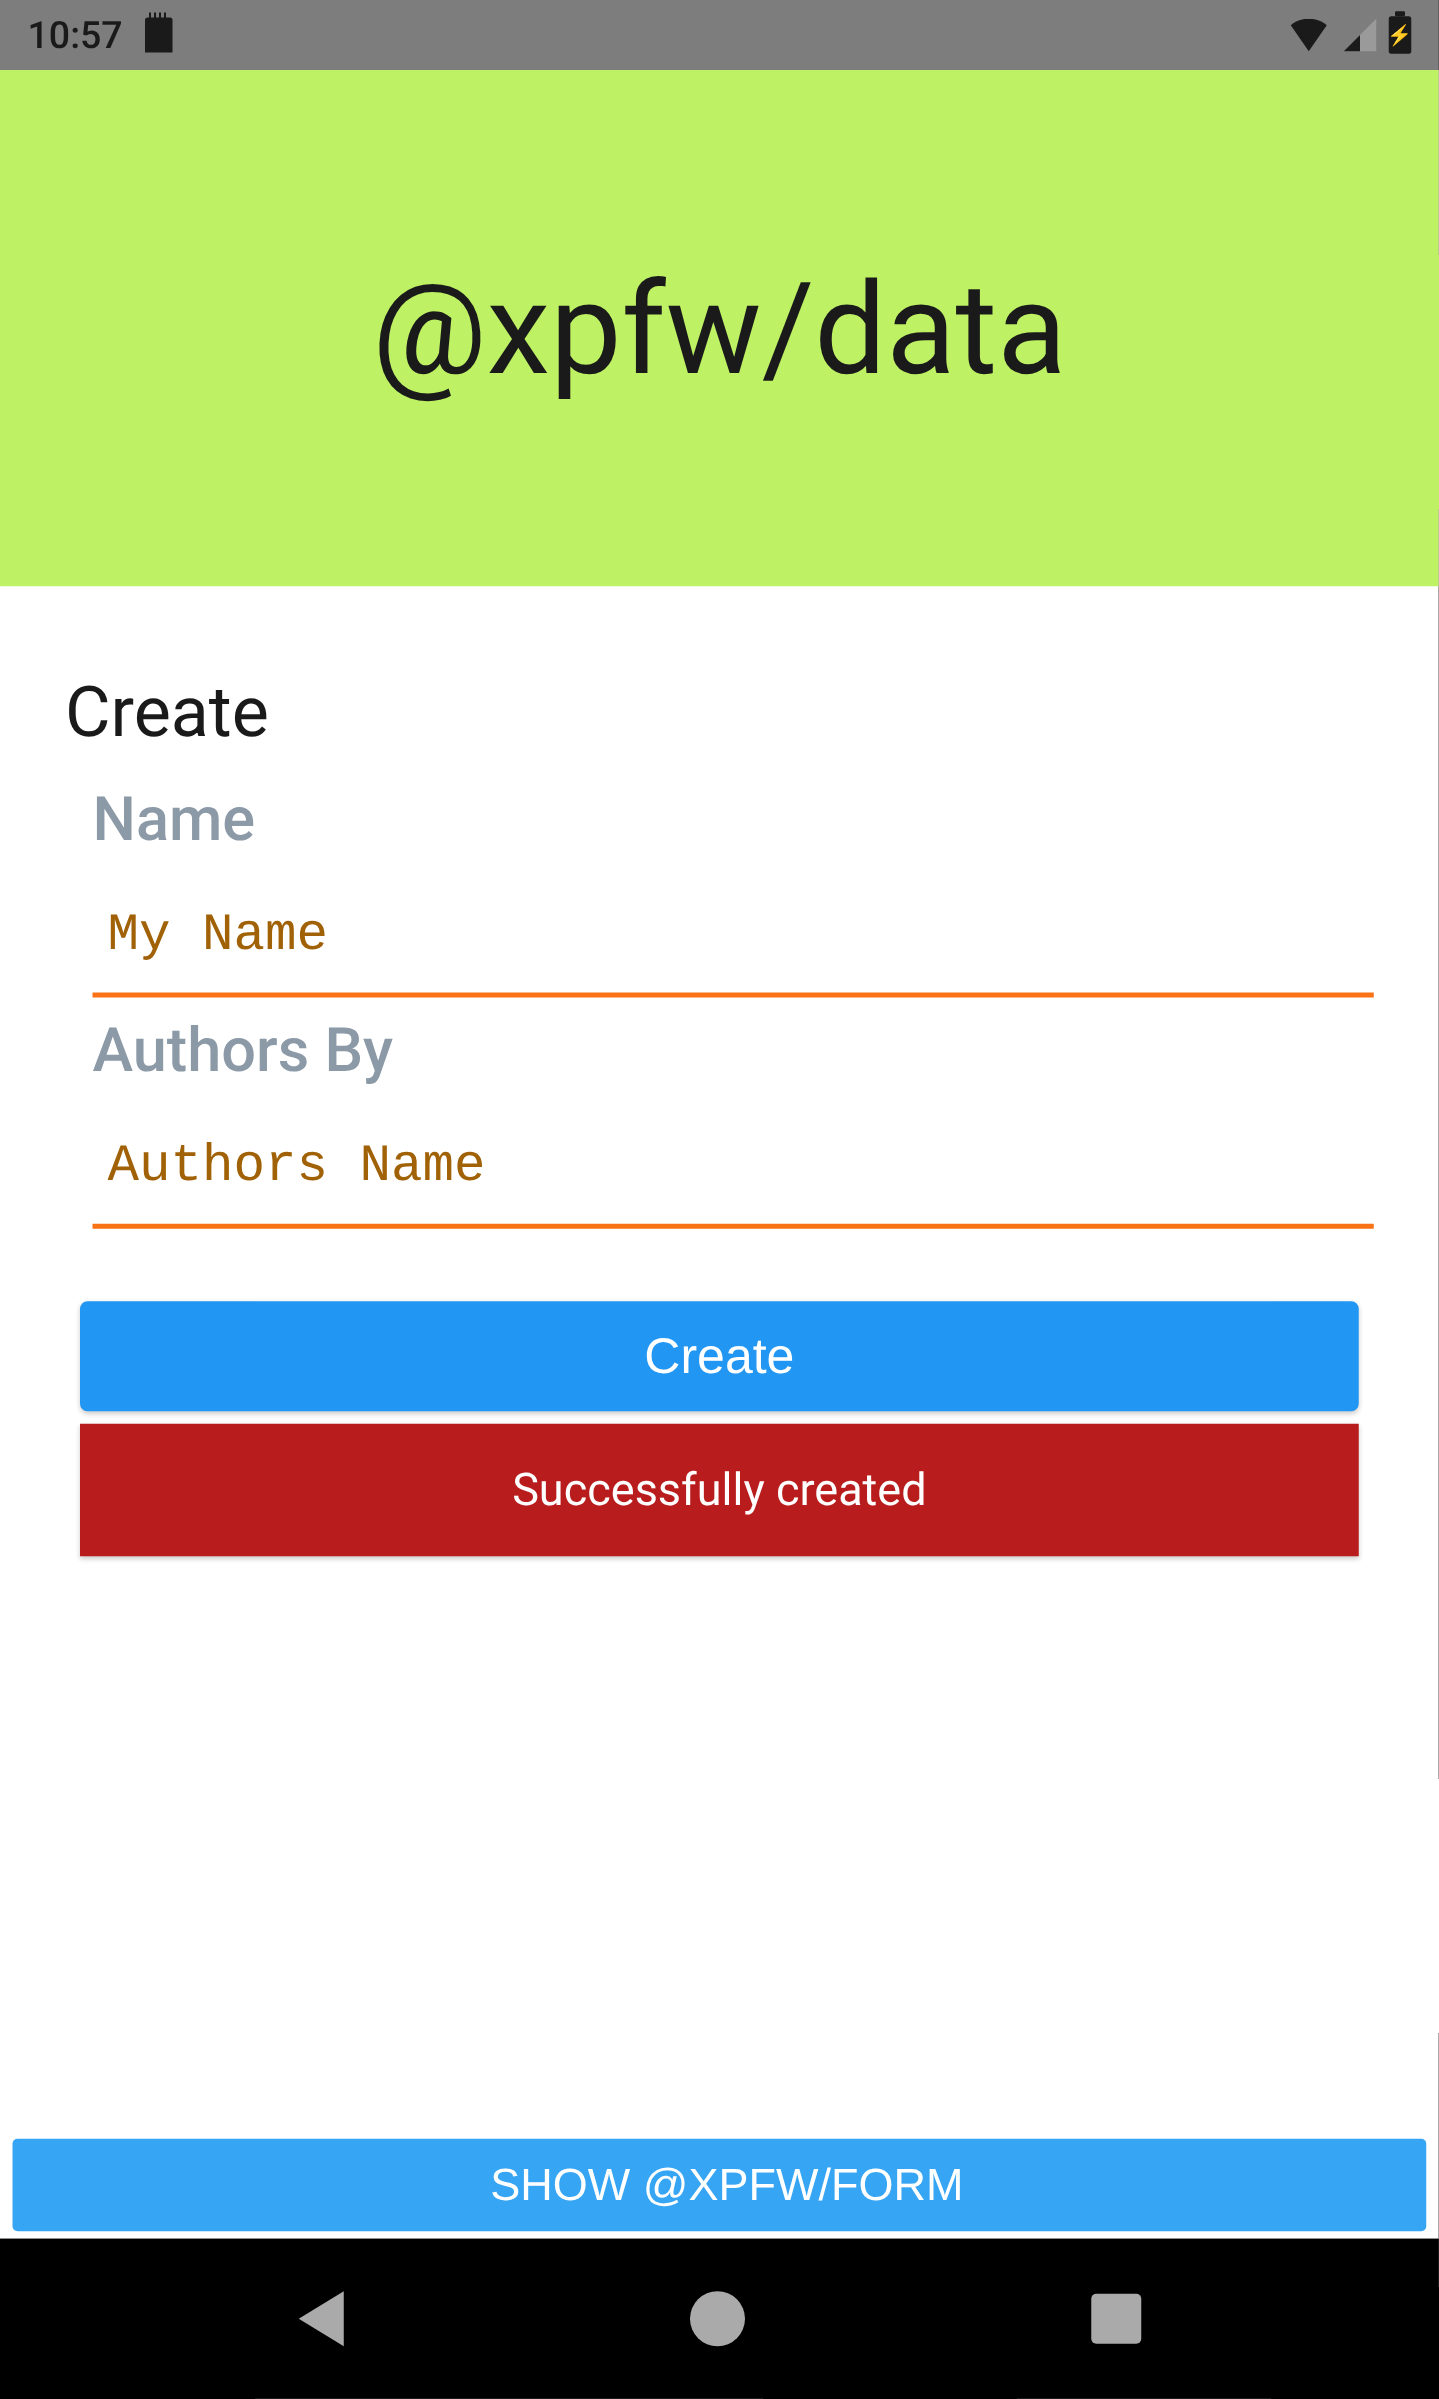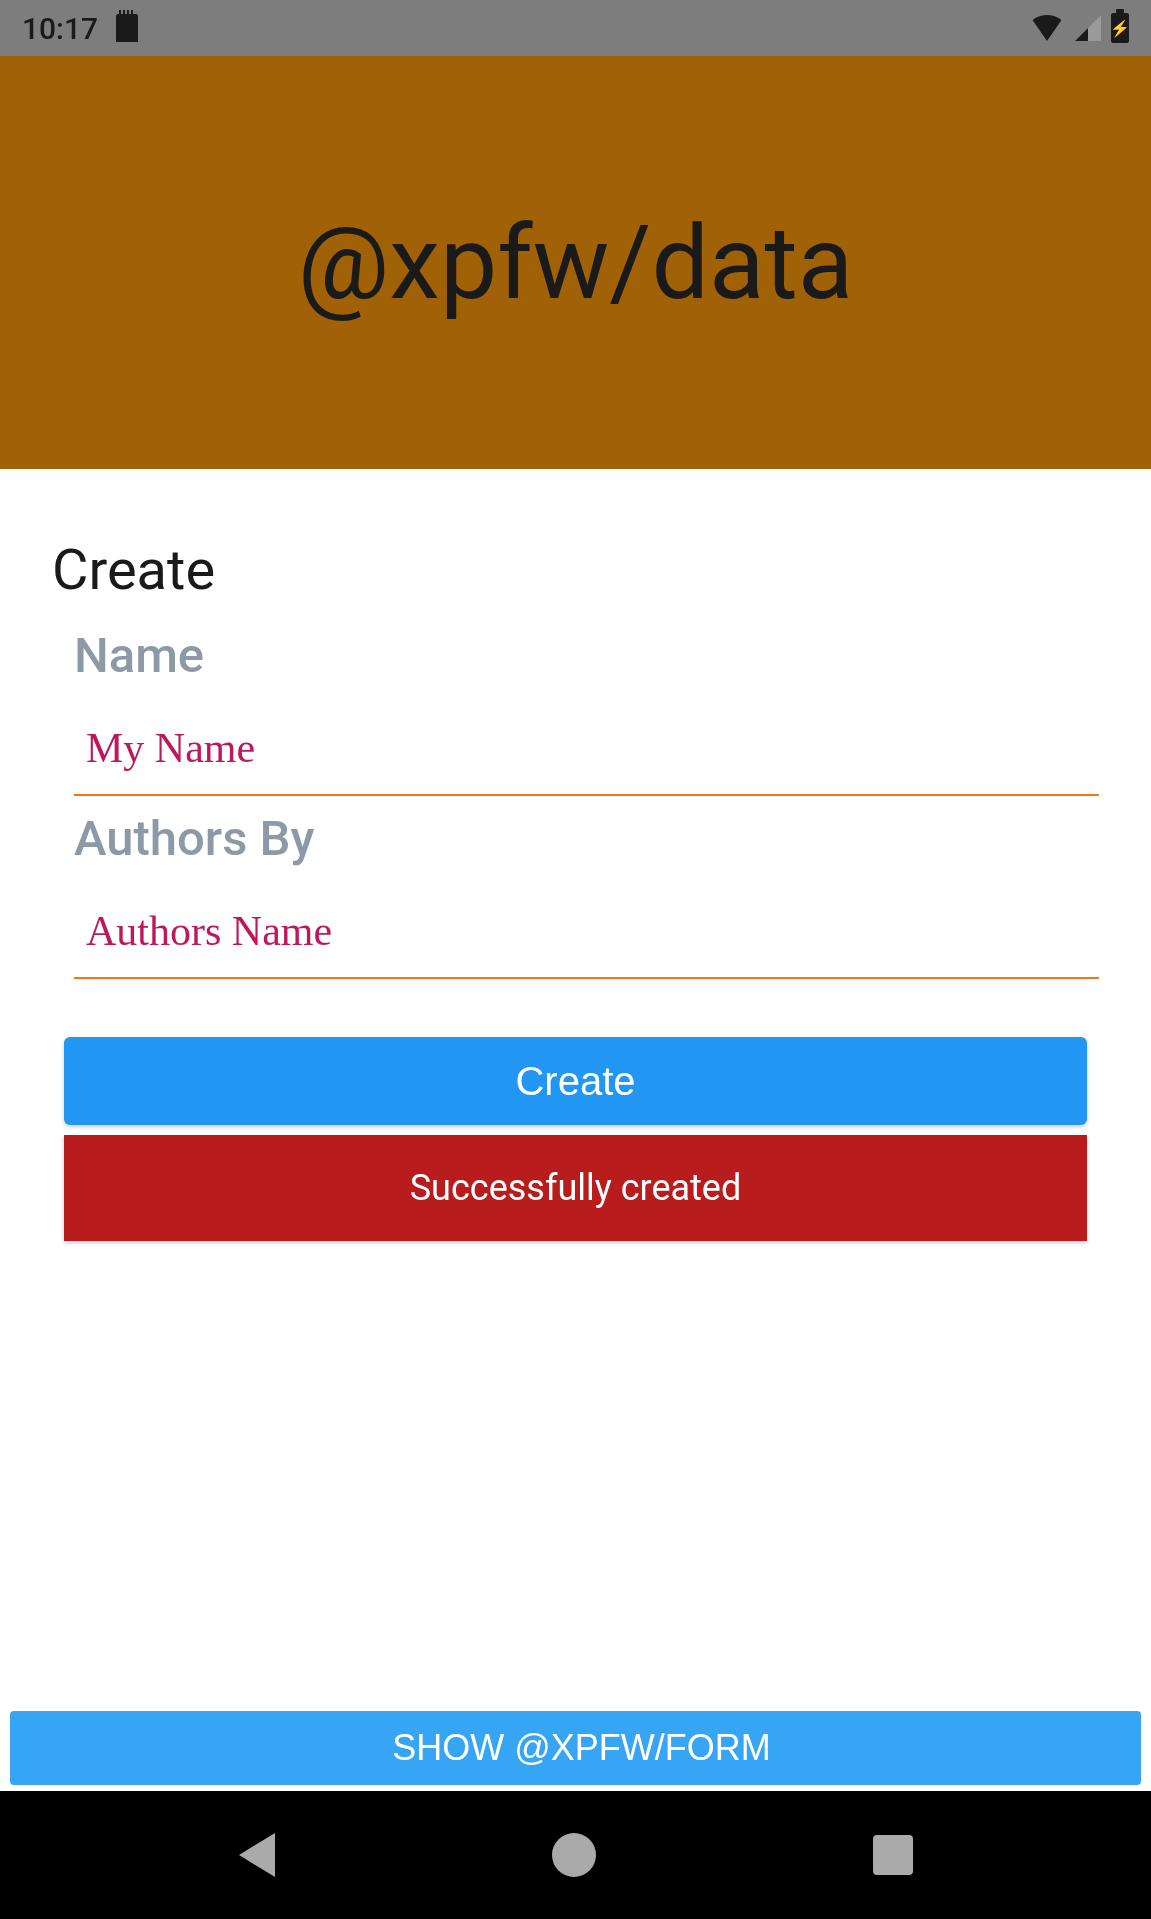--- a/index.html
+++ b/index.html
@@ -121,21 +121,21 @@
     
     .content-area {
       flex: 1;
       background: #fff;
       display: flex;
       flex-direction: column;
     }
     
     .header-section {
       height: 413px;
-      background: #a16207;
+      background: #bef264;
       display: flex;
       align-items: center;
       justify-content: center;
     }
     
     .header-title {
       font-size: 102px;
       font-weight: 400;
       color: #1a1a1a;
     }
@@ -159,27 +159,27 @@
     .field-label {
       font-size: 49px;
       font-weight: 500;
       color: #8c9aa8;
       margin-bottom: 30px;
     }
     
     .field-input {
       width: 100%;
       border: none;
-      border-bottom: 2px solid #f97316;
+      border-bottom: 4px solid #f97316;
       font-size: 42px;
-      color: #be185d;
+      color: #a16207;
       padding: 10px 12px 22px 12px;
       background: transparent;
       outline: none;
-      font-family: Liberation Serif, serif;
+      font-family: Liberation Mono, monospace;
     }
     
     .buttons-group {
       padding: 44px 12px 0 12px;
     }
     
     .btn-primary {
       width: 100%;
       height: 88px;
       background: #2196f3;
@@ -254,21 +254,21 @@
       background: #aaa;
       border-radius: 4px;
       cursor: pointer;
     }
   </style>
 </head>
 <body>
 
 <div class="status-bar">
   <div class="status-left">
-    <span class="status-time">10:17</span>
+    <span class="status-time">10:57</span>
     <div class="sd-icon"></div>
   </div>
   <div class="status-right">
     <div class="wifi-icon"></div>
     <div class="signal-icon"></div>
     <div class="battery-icon"></div>
   </div>
 </div>
 
 <div class="content-area">

